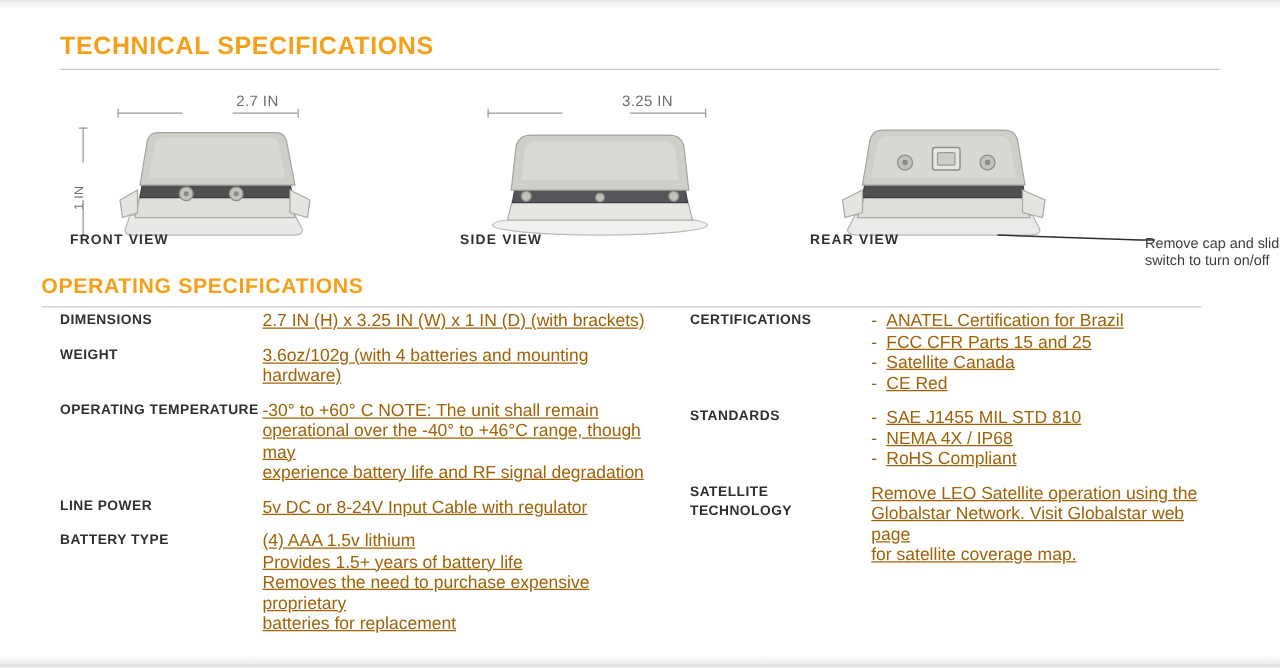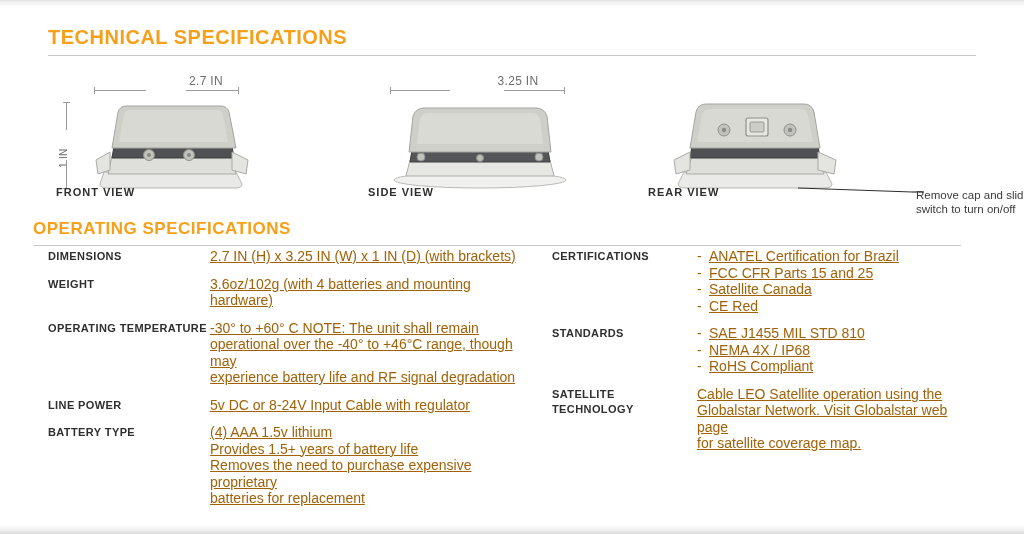--- a/index.html
+++ b/index.html
@@ -388,21 +388,21 @@
           <li>SAE J1455 MIL STD 810</li>
           <li>NEMA 4X / IP68</li>
           <li>RoHS Compliant</li>
         </ul>
       </div>
     </div>
 
     <div class="spec-row" style="margin-top:10px;">
       <div class="spec-label">SATELLITE TECHNOLOGY</div>
       <div class="spec-value">
-        <span class="line">Cable LEO Satellite operation using the</span>
+        <span class="line">Remove LEO Satellite operation using the</span>
         <span class="line">Globalstar Network. Visit Globalstar web page</span>
         <span class="line">for satellite coverage map.</span>
       </div>
     </div>
 
   </div>
 
   <div class="page-edge"></div>
 </div>
 

